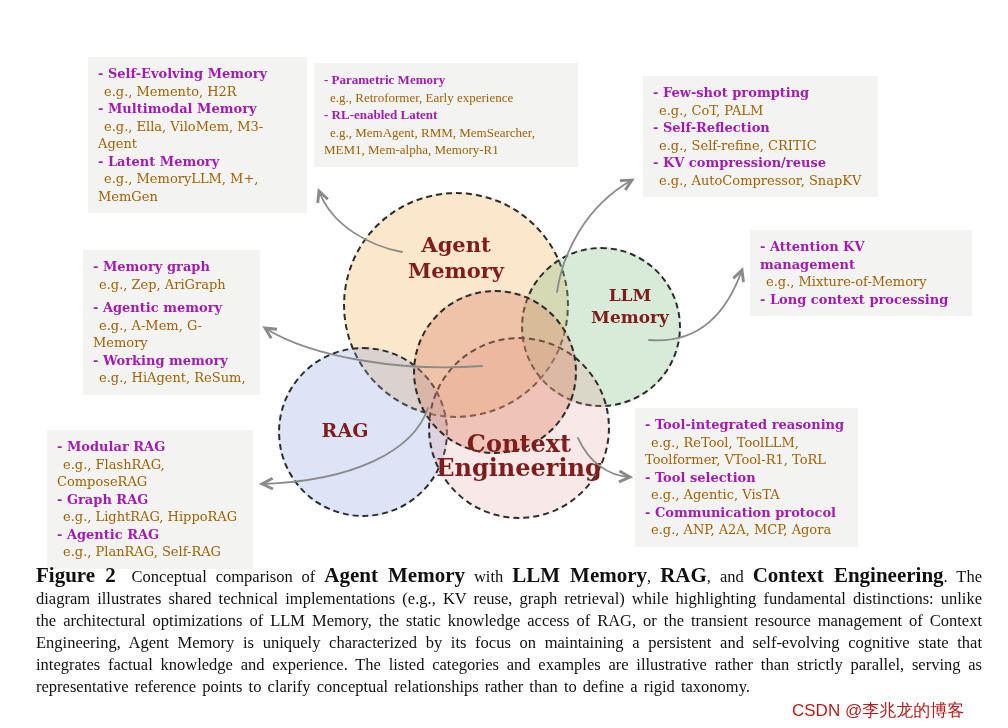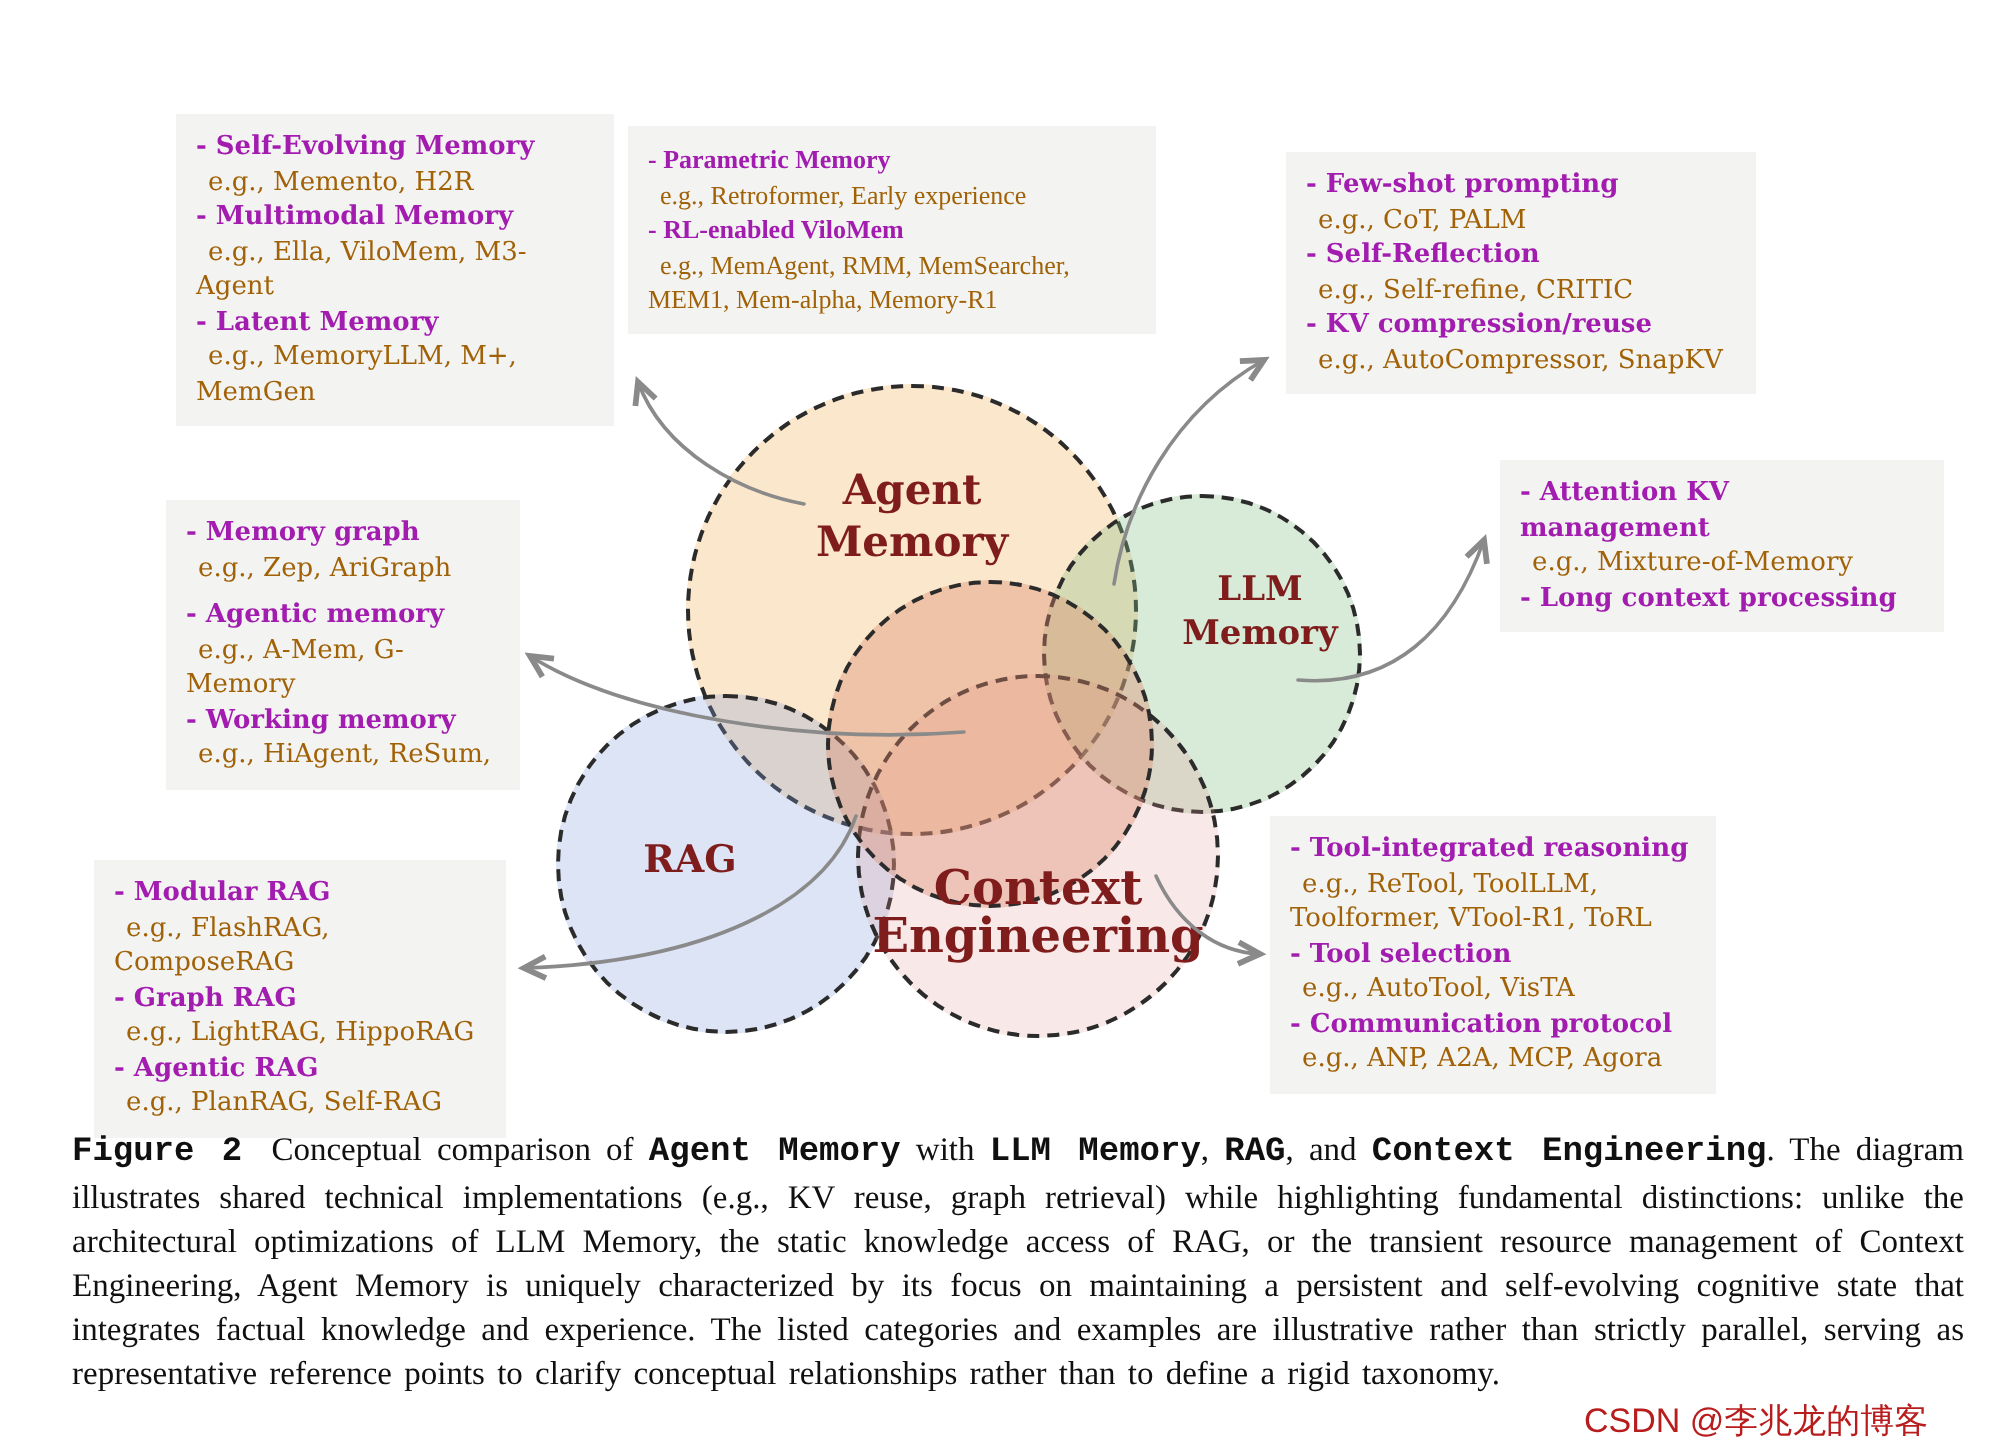--- a/index.html
+++ b/index.html
@@ -39,21 +39,21 @@
   .box6{left:47px; top:430px;width:206px;}
   .box7{left:635px;top:408px;width:223px;}
   
   svg.arrows{position:absolute;left:0;top:0;z-index:4;pointer-events:none;}
   
   .caption{
     position:absolute;left:36px;top:564px;width:946px;margin:0;z-index:2;
     font-family:"Liberation Serif",serif;font-size:16.5px;line-height:22px;
     text-align:justify;word-spacing:2px;color:#101010;
   }
-  .cb{font-family:Liberation Mono, monospace;font-weight:700;font-size:17px;}
+  .cb{font-family:Liberation Serif, serif;font-weight:700;font-size:21px;}
   .fig{margin-right:7px;}
   
   .watermark{
     position:absolute;left:792px;top:699px;z-index:5;
     font-family:"Liberation Sans",sans-serif;font-size:17px;color:#b91c1c;
   }
 </style>
 </head>
 <body>
 
@@ -84,21 +84,21 @@
   <div class="bx">e.g., Memento, H2R</div>
   <div class="bh">- Multimodal Memory</div>
   <div class="bx">e.g., Ella, ViloMem, M3-Agent</div>
   <div class="bh">- Latent Memory</div>
   <div class="bx">e.g., MemoryLLM, M+, MemGen</div>
 </div>
 
 <div class="gbox box2">
   <div class="bh">- Parametric Memory</div>
   <div class="bx">e.g., Retroformer, Early experience</div>
-  <div class="bh">- RL-enabled ViloMem</div>
+  <div class="bh">- RL-enabled Latent</div>
   <div class="bx">e.g., MemAgent, RMM, MemSearcher, MEM1, Mem-alpha, Memory-R1</div>
 </div>
 
 <div class="gbox box3">
   <div class="bh">- Few-shot prompting</div>
   <div class="bx">e.g., CoT, PALM</div>
   <div class="bh">- Self-Reflection</div>
   <div class="bx">e.g., Self-refine, CRITIC</div>
   <div class="bh">- KV compression/reuse</div>
   <div class="bx">e.g., AutoCompressor, SnapKV</div>
@@ -125,21 +125,21 @@
   <div class="bh">- Graph RAG</div>
   <div class="bx">e.g., LightRAG, HippoRAG</div>
   <div class="bh">- Agentic RAG</div>
   <div class="bx">e.g., PlanRAG, Self-RAG</div>
 </div>
 
 <div class="gbox box7">
   <div class="bh">- Tool-integrated reasoning</div>
   <div class="bx">e.g., ReTool, ToolLLM, Toolformer, VTool-R1, ToRL</div>
   <div class="bh">- Tool selection</div>
-  <div class="bx">e.g., AutoTool, VisTA</div>
+  <div class="bx">e.g., Agentic, VisTA</div>
   <div class="bh">- Communication protocol</div>
   <div class="bx">e.g., ANP, A2A, MCP, Agora</div>
 </div>
 
 <svg class="arrows" width="1008" height="728" viewBox="0 0 1008 728">
   <defs>
     <marker id="ah" markerWidth="10" markerHeight="10" refX="7" refY="4" orient="auto">
       <path d="M1,1 L7,4 L1,7" fill="none" stroke="#8a8a8a" stroke-width="1.6"></path>
     </marker>
   </defs>

